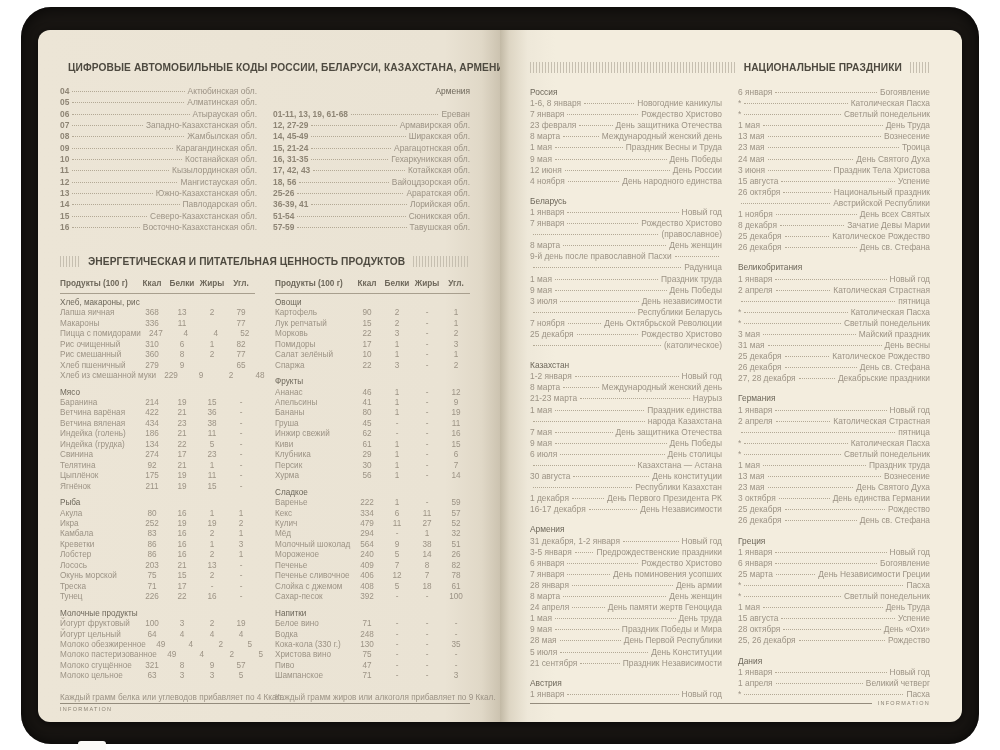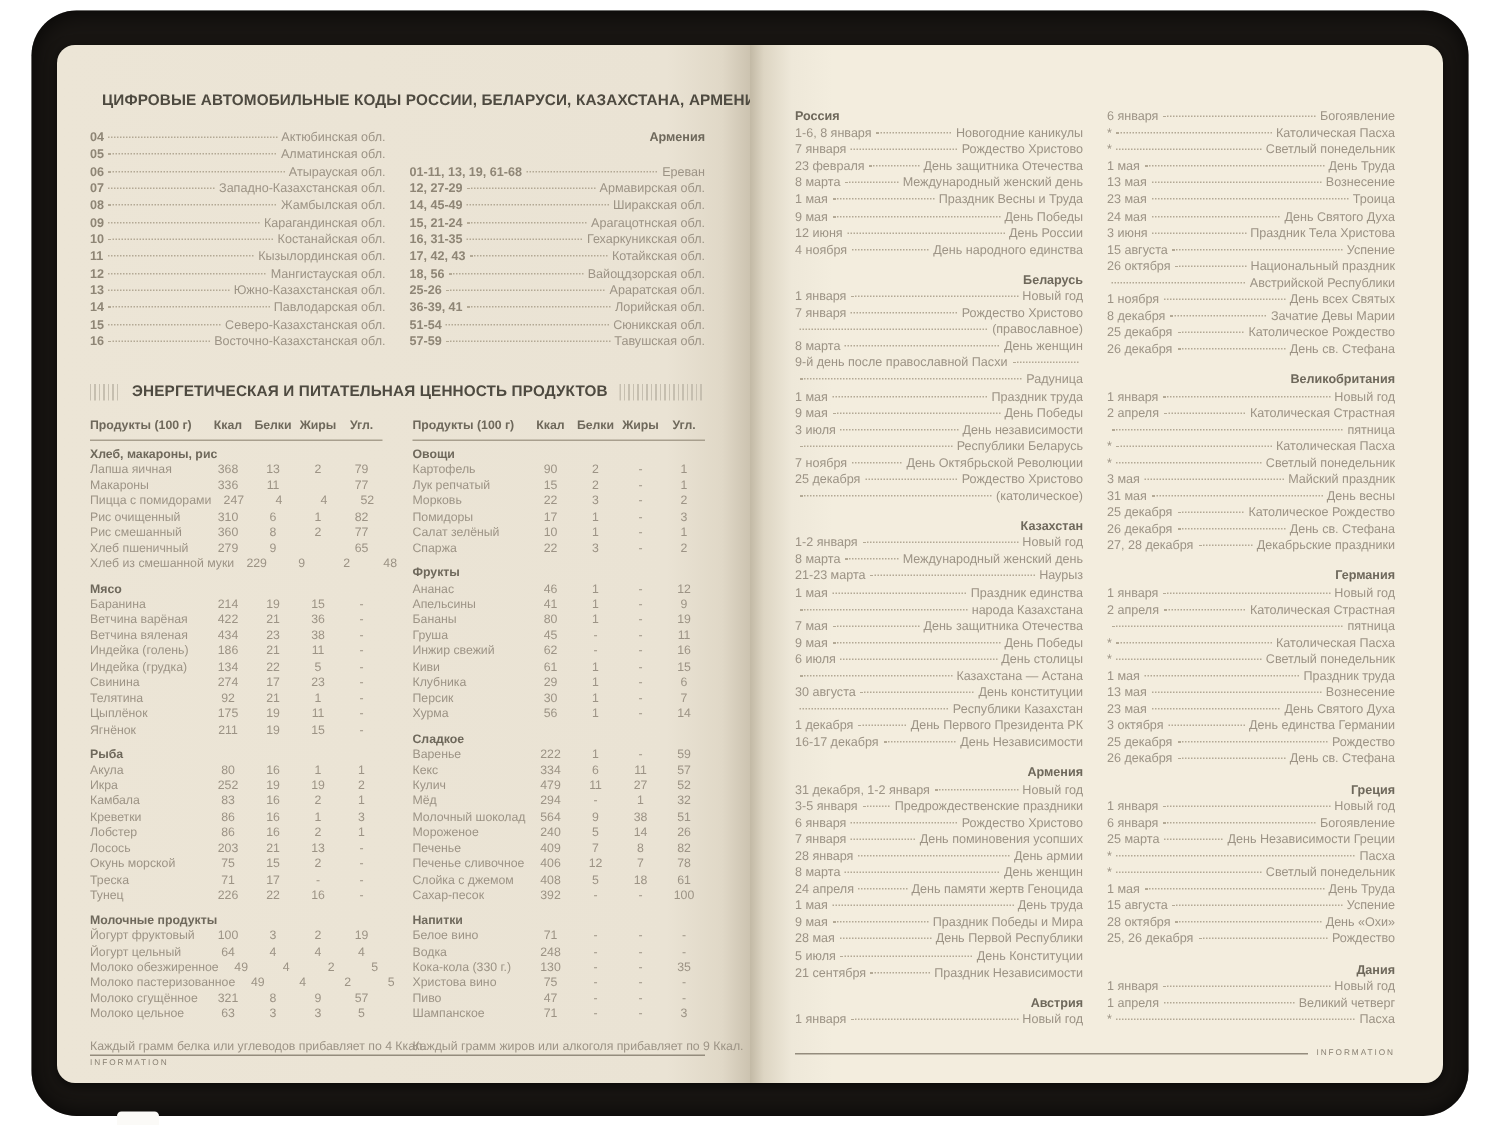--- a/index.html
+++ b/index.html
@@ -18,40 +18,40 @@
   .rubric{display:flex;align-items:center;gap:8px;height:15px;flex:0 0 auto;}
   .hatch{height:11px;background:repeating-linear-gradient(90deg,var(--hatch) 0,var(--hatch) 1px,rgba(0,0,0,0) 1px,rgba(0,0,0,0) 3px);}
   .hs{width:20px;} .hf{flex:1;}
   .rubric-title{font-size:10.2px;font-weight:bold;color:var(--head);white-space:nowrap;letter-spacing:.1px;}
 
   .codes{display:flex;gap:16px;margin-top:11px;text-align:right;}
   .code-col{flex:1;min-width:0;}
   .row{display:flex;align-items:baseline;font-size:8.4px;line-height:11.35px;color:var(--body);white-space:nowrap;}
   .leader{flex:1;min-width:6px;border-bottom:1px dotted #b3a995;margin:0 3px;transform:translateY(-2px);}
   .codes .d{font-weight:bold;color:#8e8575;}
-  .sec-name{font-size:8.4px;line-height:11.35px;font-weight:bold;color:var(--sec);white-space:nowrap;}
+  .sec-name{font-size:8.4px;line-height:11.35px;font-weight:normal;color:var(--sec);white-space:nowrap;}
   .spacer{height:11.35px;}
 
   .food-rubric{margin-top:19px;align-items:flex-end;}
   .food-cols{display:flex;gap:20px;margin-top:12px;}
   .fcol{flex:1;min-width:0;}
   .frow{display:grid;grid-template-columns:1fr 30px 30px 30px 28px;font-size:8.2px;line-height:10.45px;color:var(--body);}
   .frow span{white-space:nowrap;}
   .frow .num{text-align:center;}
   .fhead{font-weight:bold;color:var(--sec);padding-bottom:2px;}
   .hr{border-top:1px solid var(--rule);margin:1px 0 4px;}
   .fsec .sec-name{font-size:8.2px;line-height:10.45px;}
   .fsec.gap{margin-top:6px;}
   .note{font-size:8.2px;line-height:10px;color:var(--body);margin-top:11px;white-space:nowrap;}
 
   .hols{display:flex;gap:16px;margin-top:12px;}
   .hol-col{flex:1;min-width:0;}
   .hols .row{font-size:8.4px;line-height:11.1px;}
   .hols .sec-name{line-height:11.1px;}
-  .sec.gap{margin-top:9px;text-align:right;}
+  .sec.gap{margin-top:9px;}
 
   .page-foot{margin-top:auto;flex:0 0 auto;}
   .foot-text{font-size:5.5px;letter-spacing:1.3px;color:#8a8274;line-height:7px;}
   .foot-rule{border-top:1px solid #948c7d;}
   .foot-left .foot-rule{width:100%;}
   .foot-left .foot-text{margin-top:2px;}
   .foot-right{display:flex;align-items:center;gap:6px;}
   .foot-right .foot-rule{flex:1;}
 </style>
 </head>
@@ -685,20 +685,25 @@
           <div class="note">Каждый грамм жиров или алкоголя прибавляет по 9 Ккал.</div>
         </div>
     </div>
     <div class="page-foot foot-left">
       <div class="foot-rule"></div>
       <div class="foot-text">INFORMATION</div>
     </div>
   </div>
 
   <div class="page page-right">
+    <div class="rubric">
+      <span class="hatch hf"></span>
+      <span class="rubric-title">НАЦИОНАЛЬНЫЕ ПРАЗДНИКИ</span>
+      <span class="hatch hs"></span>
+    </div>
     <div class="hols">
       <div class="hol-col" id="hol-col1">
           <div class="sec">
             <div class="sec-name">Россия</div>
             <div class="row">
               <span class="d">1-6, 8 января</span>
               <span class="leader"></span>
               <span class="t">Новогодние каникулы</span>
             </div>
             <div class="row">

